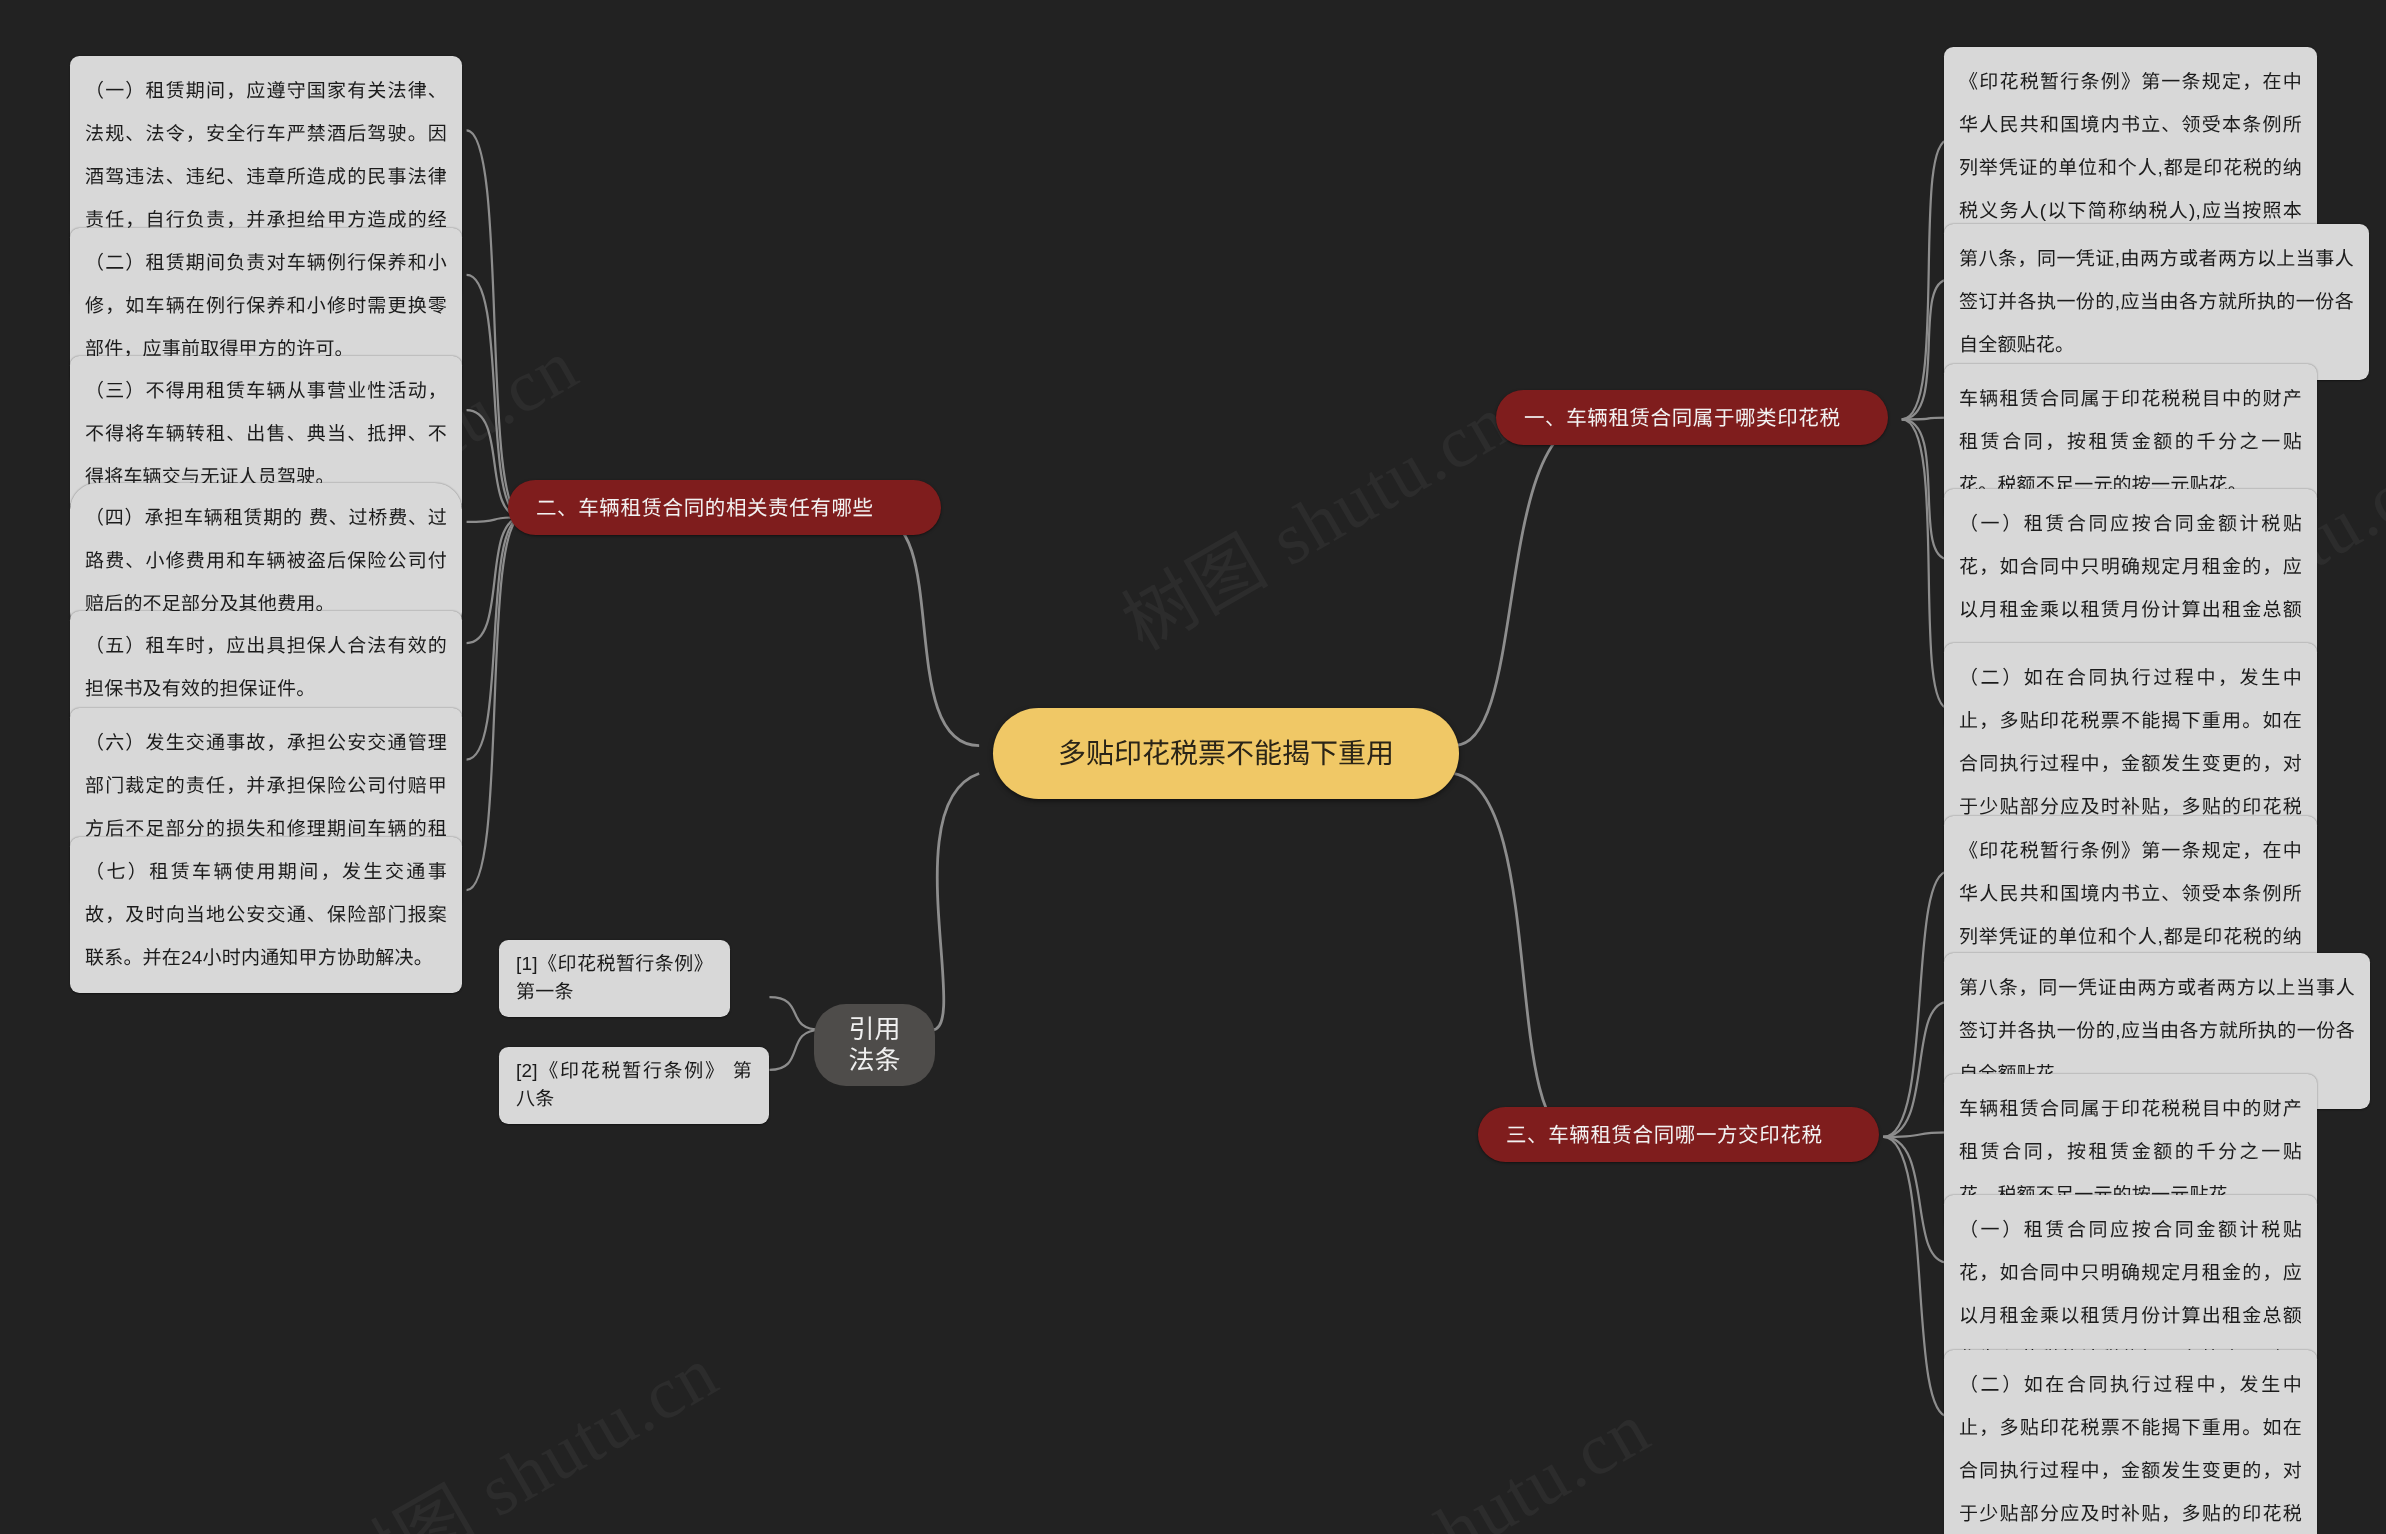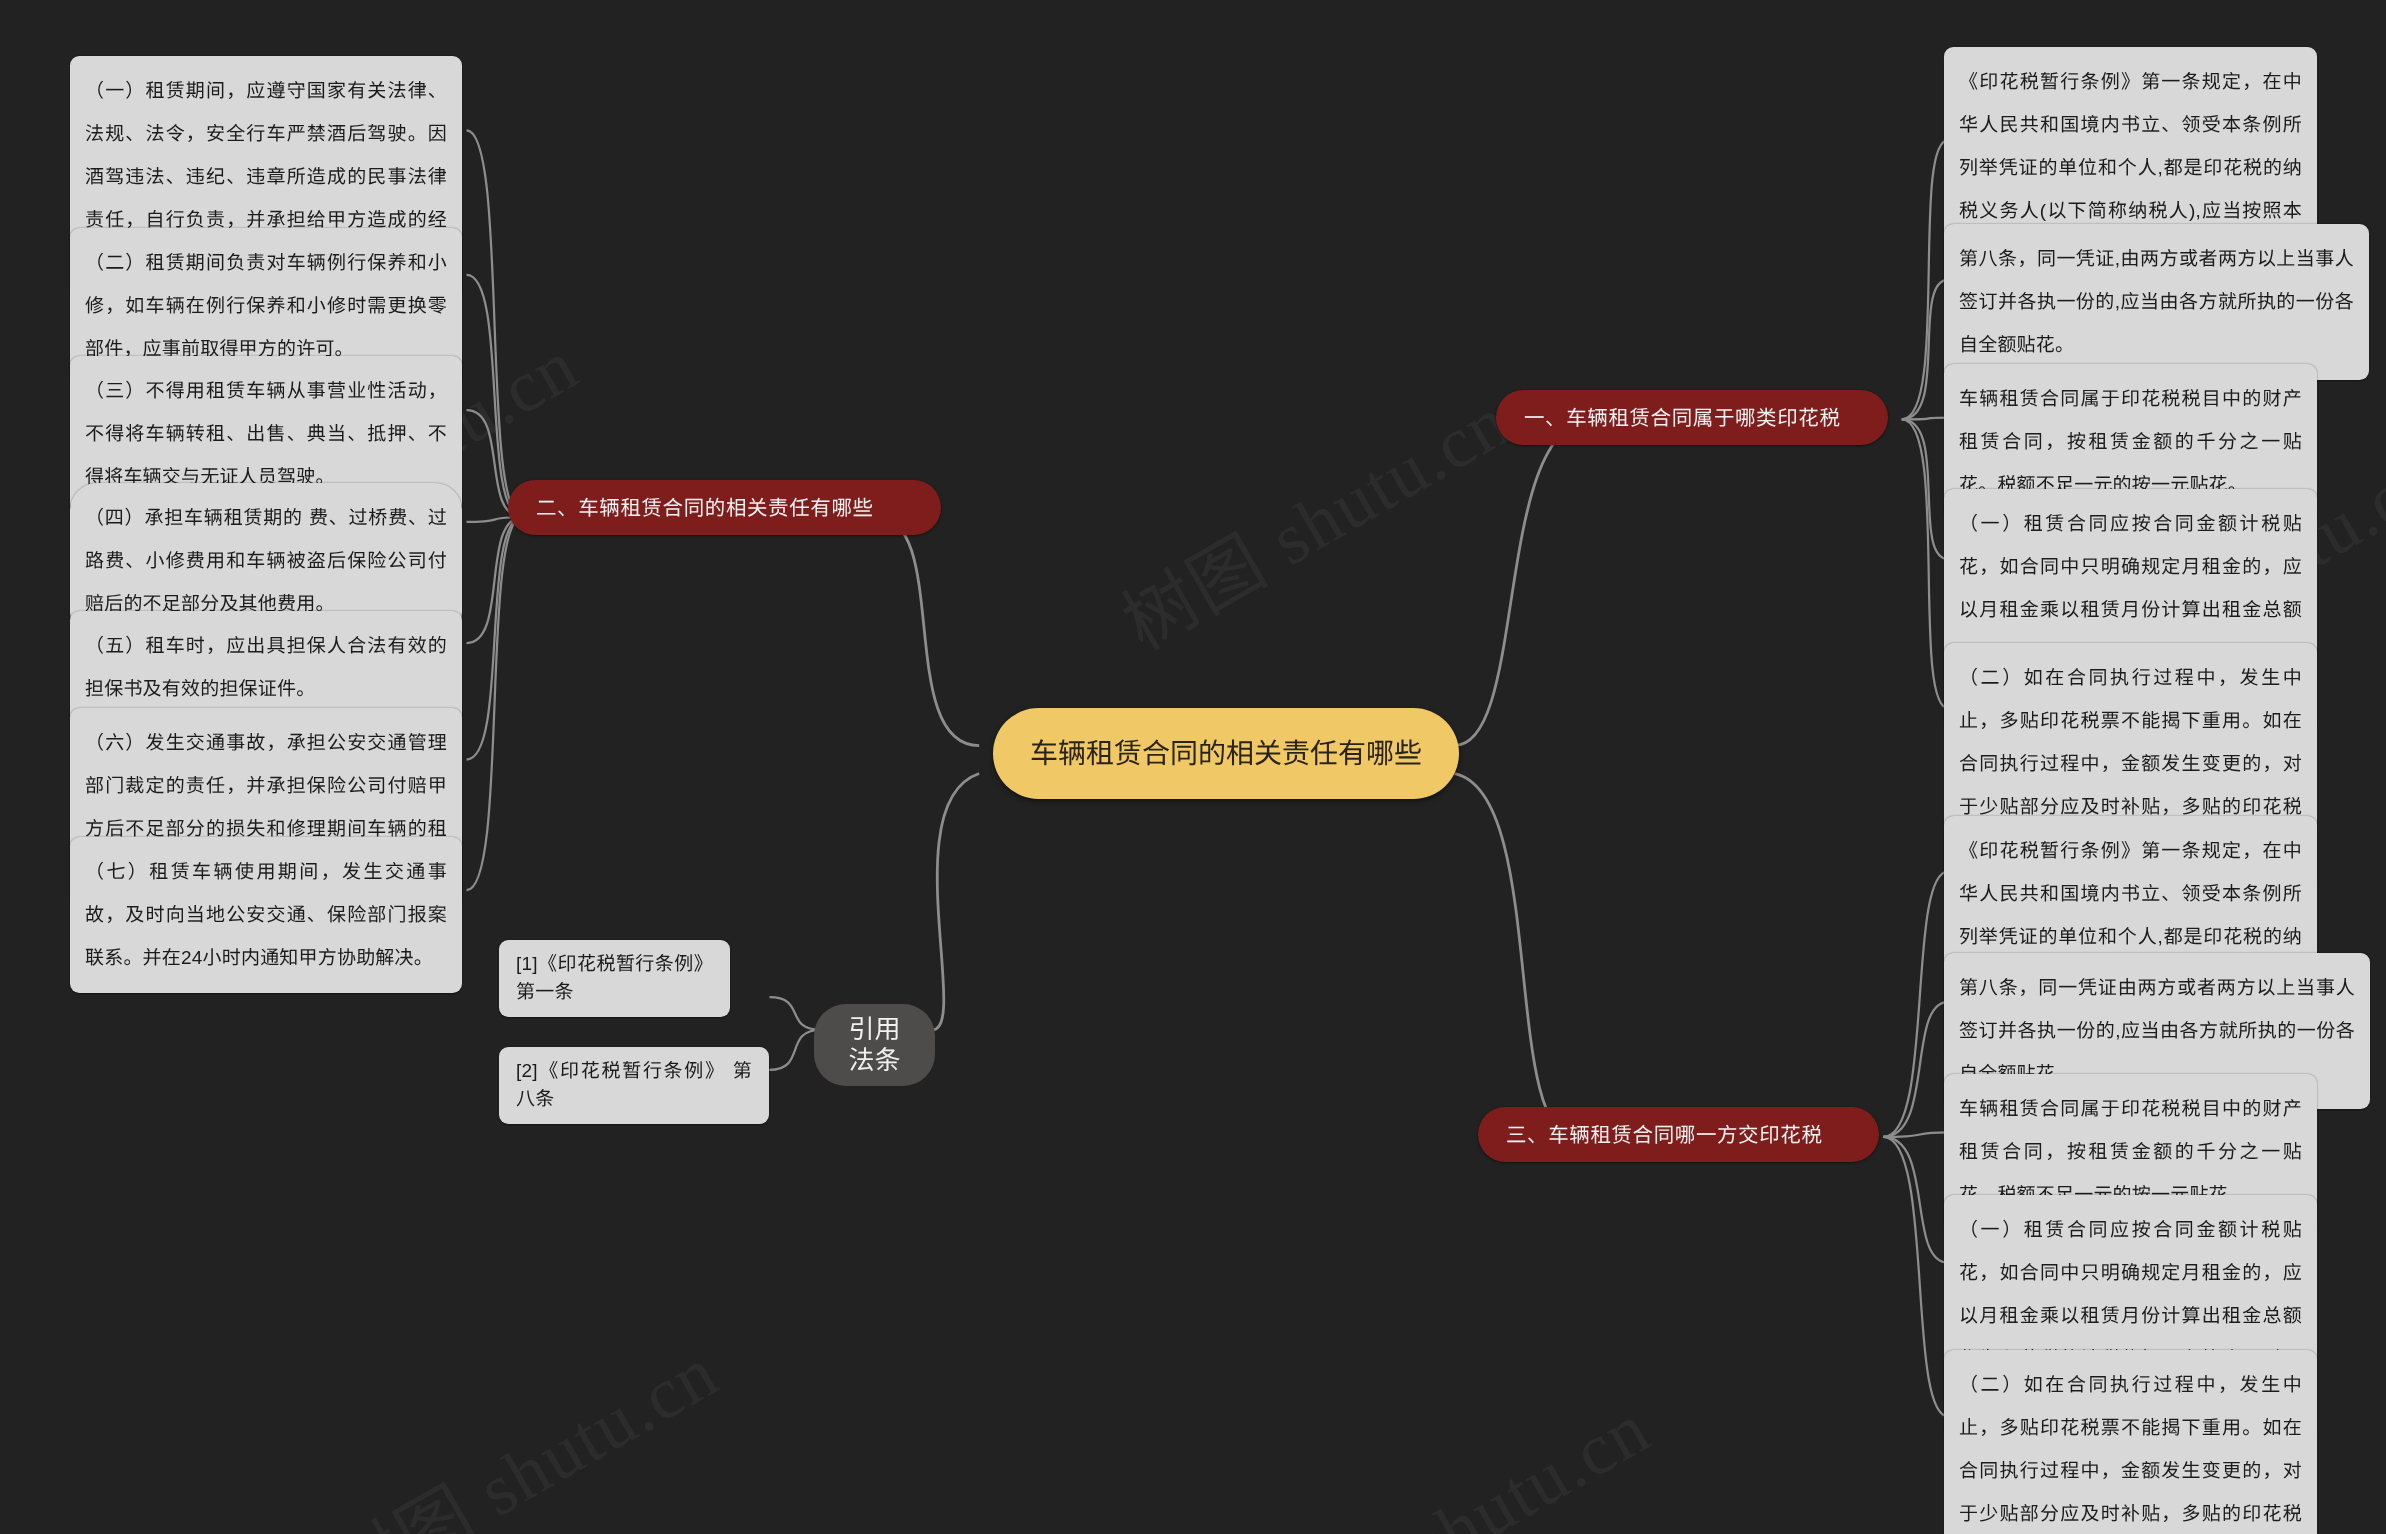--- a/index.html
+++ b/index.html
@@ -104,21 +104,21 @@
     <path d="M560 555 C515 555 545 440 500 440" stroke="#8d8d8d"></path>
     <path d="M560 555 C515 555 545 560 500 560" stroke="#8d8d8d"></path>
     <path d="M560 555 C515 555 545 690 500 690" stroke="#8d8d8d"></path>
     <path d="M560 555 C515 555 545 815 500 815" stroke="#8d8d8d"></path>
     <path d="M560 555 C515 555 545 955 500 955" stroke="#8d8d8d"></path>
 
     <path d="M880 1105 C840 1105 865 1070 825 1070" stroke="#8d8d8d"></path>
     <path d="M880 1105 C840 1105 865 1148 825 1148" stroke="#8d8d8d"></path>
   </svg>
 
-  <div class="node root" style="left:993px;top:708px;width:466px;">车辆租赁合同的相关责任有哪些</div>
+  <div class="node root" style="left:993px;top:708px;width:466px;">多贴印花税票不能揭下重用</div>
 
   <div class="node branch" style="left:1496px;top:390px;width:392px;">一、车辆租赁合同属于哪类印花税</div>
   <div class="node leaf" style="left:1944px;top:47px;width:373px;">《印花税暂行条例》第一条规定，在中华人民共和国境内书立、领受本条例所列举凭证的单位和个人,都是印花税的纳税义务人(以下简称纳税人),应当按照本条例规定缴纳印花税。</div>
   <div class="node leaf" style="left:1944px;top:224px;width:425px;">第八条，同一凭证,由两方或者两方以上当事人签订并各执一份的,应当由各方就所执的一份各自全额贴花。</div>
   <div class="node leaf" style="left:1944px;top:364px;width:373px;">车辆租赁合同属于印花税税目中的财产租赁合同，按租赁金额的千分之一贴花。税额不足一元的按一元贴花。</div>
   <div class="node leaf" style="left:1944px;top:489px;width:373px;">（一）租赁合同应按合同金额计税贴花，如合同中只明确规定月租金的，应以月租金乘以租赁月份计算出租金总额作为印花税的计税依据，在签合同时一次性贴花完税。</div>
   <div class="node leaf" style="left:1944px;top:643px;width:373px;">（二）如在合同执行过程中，发生中止，多贴印花税票不能揭下重用。如在合同执行过程中，金额发生变更的，对于少贴部分应及时补贴，多贴的印花税票不能揭下重用。</div>
 
   <div class="node branch" style="left:1478px;top:1107px;width:401px;">三、车辆租赁合同哪一方交印花税</div>
   <div class="node leaf" style="left:1944px;top:816px;width:373px;">《印花税暂行条例》第一条规定，在中华人民共和国境内书立、领受本条例所列举凭证的单位和个人,都是印花税的纳税义务人(以下简称纳税人),应当按照本条例规定缴纳印花税。</div>

